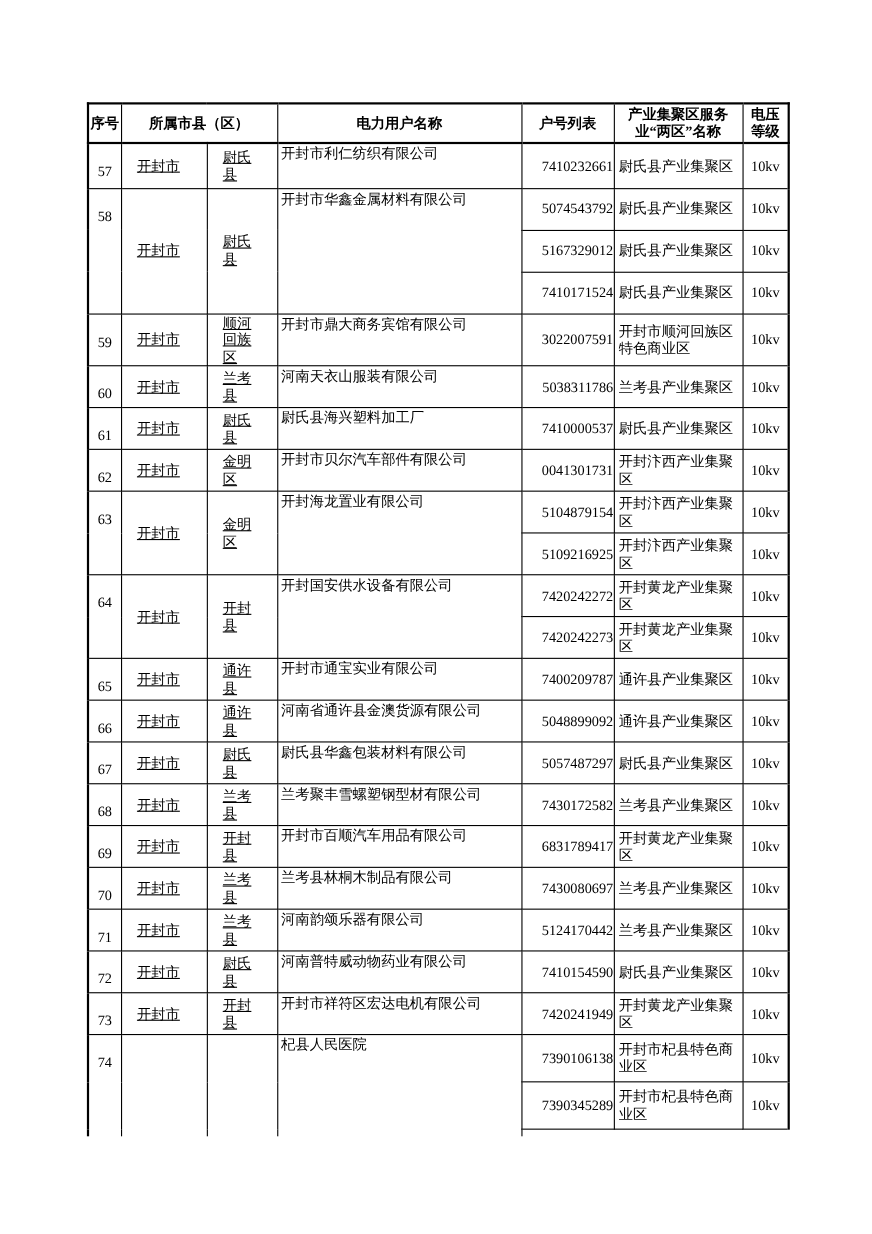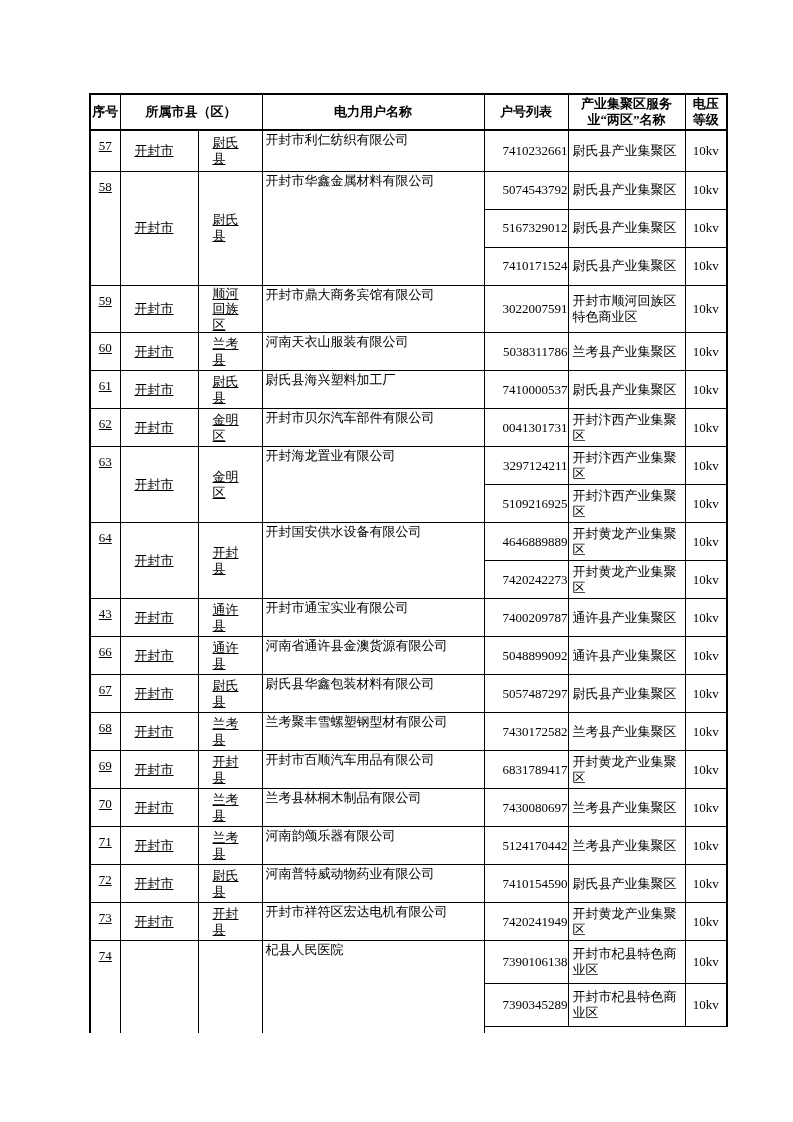--- a/index.html
+++ b/index.html
@@ -8,21 +8,21 @@
     width: 793px;
     height: 1122px;
     margin: 0 auto;
     background: #ffffff;
     overflow: hidden;
     font-family: "Liberation Serif", "DejaVu Serif", serif;
     color: #000;
   }
   table.doc-table {
     position: absolute;
-    left: 89px;
+    left: 79px;
     top: 93px;
     width: 637px;
     border-collapse: collapse;
     table-layout: fixed;
     font-size: 13px;
     line-height: 1.2;
   }
   .doc-table th, .doc-table td {
     border: 1px solid #000;
     overflow: hidden;
@@ -35,22 +35,21 @@
     text-align: center;
     vertical-align: middle;
     height: 34px;
     padding: 0 1px;
   }
   .outer-left  { border-left-width: 2px !important; }
   .outer-right { border-right-width: 2px !important; }
   .cell-no {
     vertical-align: top;
     text-align: center;
-    padding-top: 7px;
-    text-decoration: underline;
+    padding-top: 17px;
   }
   .cell-city, .cell-county {
     vertical-align: middle;
     text-align: left;
     padding: 0 14px;
     text-decoration: underline;
   }
   .cell-user {
     vertical-align: top;
     text-align: left;
@@ -168,45 +167,45 @@
           <td class="cell-user">开封市贝尔汽车部件有限公司</td>
           <td class="cell-account">0041301731</td>
           <td class="cell-zone">开封汴西产业集聚区</td>
           <td class="cell-voltage outer-right">10kv</td>
         </tr>
         <tr class="body-row">
           <td class="cell-no outer-left" rowspan="2">63</td>
           <td class="cell-city" rowspan="2">开封市</td>
           <td class="cell-county" rowspan="2">金明区</td>
           <td class="cell-user" rowspan="2">开封海龙置业有限公司</td>
-          <td class="cell-account">3297124211</td>
+          <td class="cell-account">5104879154</td>
           <td class="cell-zone">开封汴西产业集聚区</td>
           <td class="cell-voltage outer-right">10kv</td>
         </tr>
         <tr class="body-row">
           <td class="cell-account">5109216925</td>
           <td class="cell-zone">开封汴西产业集聚区</td>
           <td class="cell-voltage outer-right">10kv</td>
         </tr>
         <tr class="body-row">
           <td class="cell-no outer-left" rowspan="2">64</td>
           <td class="cell-city" rowspan="2">开封市</td>
           <td class="cell-county" rowspan="2">开封县</td>
           <td class="cell-user" rowspan="2">开封国安供水设备有限公司</td>
-          <td class="cell-account">4646889889</td>
+          <td class="cell-account">7420242272</td>
           <td class="cell-zone">开封黄龙产业集聚区</td>
           <td class="cell-voltage outer-right">10kv</td>
         </tr>
         <tr class="body-row">
           <td class="cell-account">7420242273</td>
           <td class="cell-zone">开封黄龙产业集聚区</td>
           <td class="cell-voltage outer-right">10kv</td>
         </tr>
         <tr class="body-row">
-          <td class="cell-no outer-left">43</td>
+          <td class="cell-no outer-left">65</td>
           <td class="cell-city">开封市</td>
           <td class="cell-county">通许县</td>
           <td class="cell-user">开封市通宝实业有限公司</td>
           <td class="cell-account">7400209787</td>
           <td class="cell-zone">通许县产业集聚区</td>
           <td class="cell-voltage outer-right">10kv</td>
         </tr>
         <tr class="body-row">
           <td class="cell-no outer-left">66</td>
           <td class="cell-city">开封市</td>

